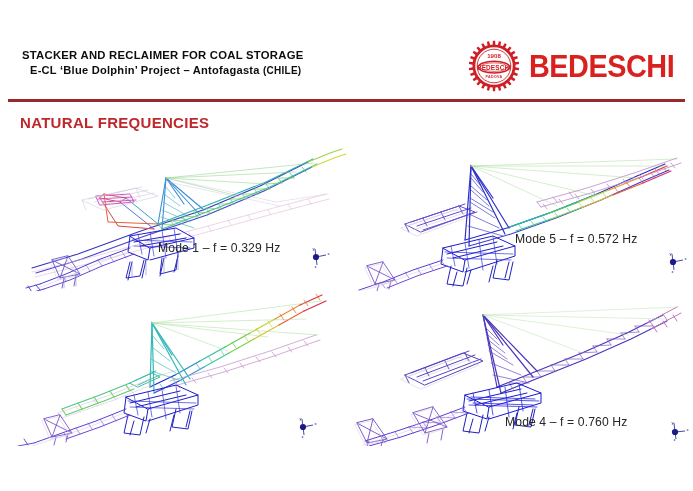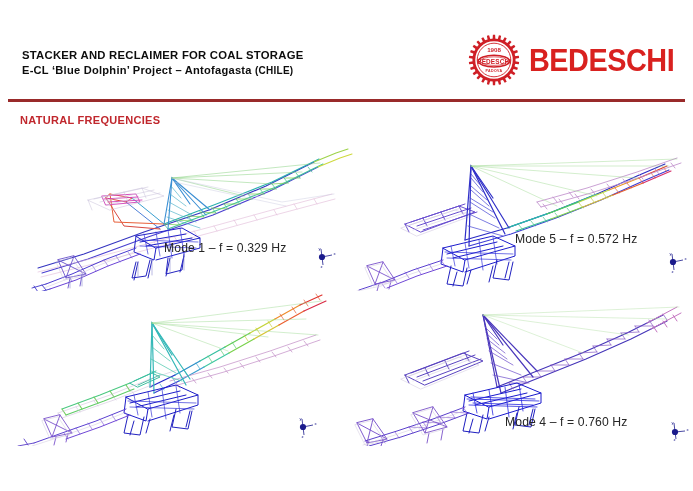--- a/index.html
+++ b/index.html
@@ -29,28 +29,28 @@
     top: 48px;
     line-height: 1.32;
   }
   .hdr-line {
     font-size: 11.3px;
     font-weight: bold;
     color: #0d0d0d;
     letter-spacing: 0.25px;
     white-space: nowrap;
   }
-  .hdr-line.sub { font-size: 11.1px; }
+  .hdr-line.sub { font-size: 11.1px; margin-left: 8px; }
   .hdr-chile { font-size: 10px; }
 
   
   #brand {
     position: absolute;
     right: 8px;
-    top: 32px;
+    top: 38px;
     display: flex;
     align-items: center;
     gap: 7px;
   }
   #brand-emblem {
     width: 56px;
     height: 56px;
     position: relative;
     flex: 0 0 auto;
   }
@@ -79,21 +79,21 @@
     position: absolute;
     left: 0;
     top: 114px;
     width: 693px;
     height: 22px;
   }
   #section-label {
     position: absolute;
     left: 20px;
     top: 0;
-    font-size: 11px;
+    font-size: 15px;
     font-weight: bold;
     color: #c0272d;
     letter-spacing: 0.3px;
     white-space: nowrap;
   }
   #section-note {
     position: absolute;
     left: 205px;
     top: 0.5px;
     font-size: 11px;
@@ -110,21 +110,21 @@
     left: 0;
     top: 136px;
     width: 693px;
     height: 310px;
   }
   .fig {
     position: absolute;
     width: 346px;
     height: 155px;
   }
-  #fig-mode1 { left: 14px;   top: 0; }
+  #fig-mode1 { left: 8px;   top: 0; }
   #fig-mode3 { left: 347px; top: 0; }
   #fig-mode2 { left: 0;   top: 155px; }
   #fig-mode4 { left: 347px; top: 155px; }
 
   .fig-canvas {
     position: absolute;
     left: 0; top: 0;
     width: 100%;
     height: 100%;
   }

